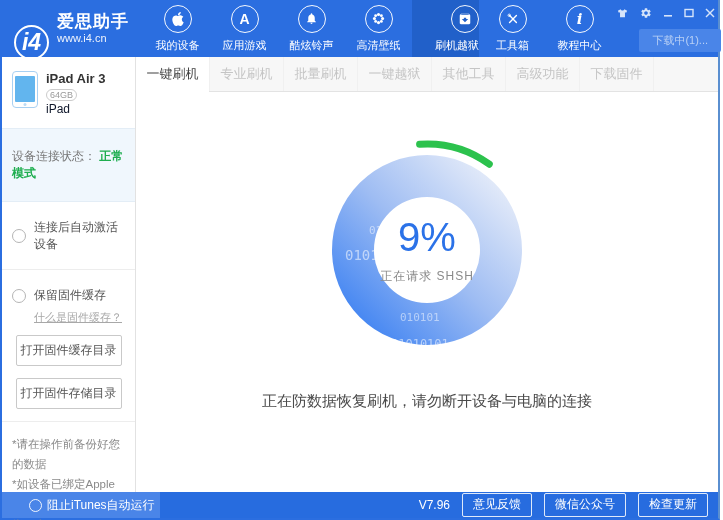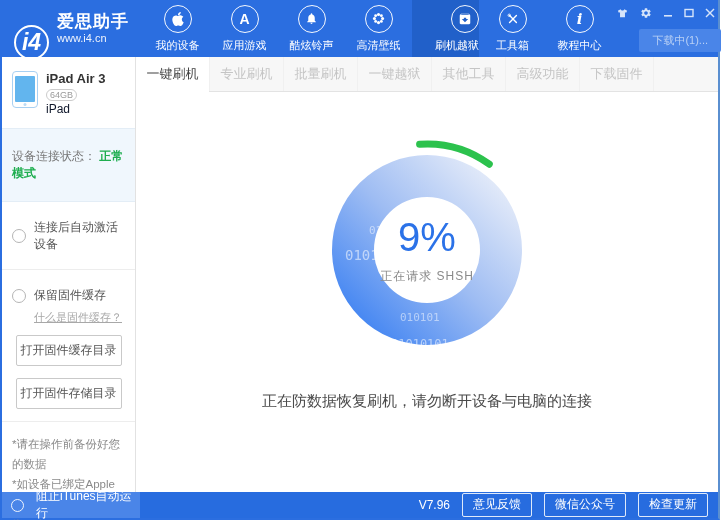--- a/index.html
+++ b/index.html
@@ -61,22 +61,22 @@
   .content { flex:1; position:relative; }
   .progress-wrap { position:absolute; left:50%; top:38px; transform:translateX(-50%); width:240px; height:240px; }
   .center-label { position:absolute; inset:0; display:flex; flex-direction:column; align-items:center; justify-content:center; gap:8px; }
   .percent { font-size:40px; color:#2b72e8; }
   .progress-status { font-size:12px; color:#8a8a8a; letter-spacing:1px; }
   .binary-text { font-family:"DejaVu Sans Mono",monospace; fill:#ffffff; }
   .main-message { position:absolute; left:0; right:0; top:300px; text-align:center; font-size:15px; color:#4a4a4a; }
 
   
   .footer { height:26px; flex:none; display:flex; }
-  .footer-left { width:138px; flex:none; background:#4a85e8; display:flex; align-items:center; gap:12px;
-                 padding-left:9px; color:#fff; font-size:12px; cursor:pointer; }
+  .footer-left { width:158px; flex:none; background:#4a85e8; display:flex; align-items:center; gap:5px;
+                 padding-left:27px; color:#fff; font-size:12px; cursor:pointer; }
   .footer-radio { width:13px; height:13px; border:1px solid rgba(255,255,255,.9); border-radius:50%; flex:none; }
   .footer-right { flex:1; background:#276cdf; display:flex; align-items:center; justify-content:flex-end; gap:12px;
                   padding-right:10px; color:#fff; font-size:12px; }
   .footer-btn { border:1px solid rgba(255,255,255,.85); padding:2px 10px 3px; font-size:12px; color:#fff;
                 border-radius:2px; background:transparent; cursor:pointer; white-space:nowrap; }
   .serif-i { font-family:"DejaVu Serif","Liberation Serif",serif; font-style:italic; font-weight:bold; font-size:15px; }
   .appstore-a { font-size:14px; font-weight:bold; }
 </style>
 </head>
 <body>

